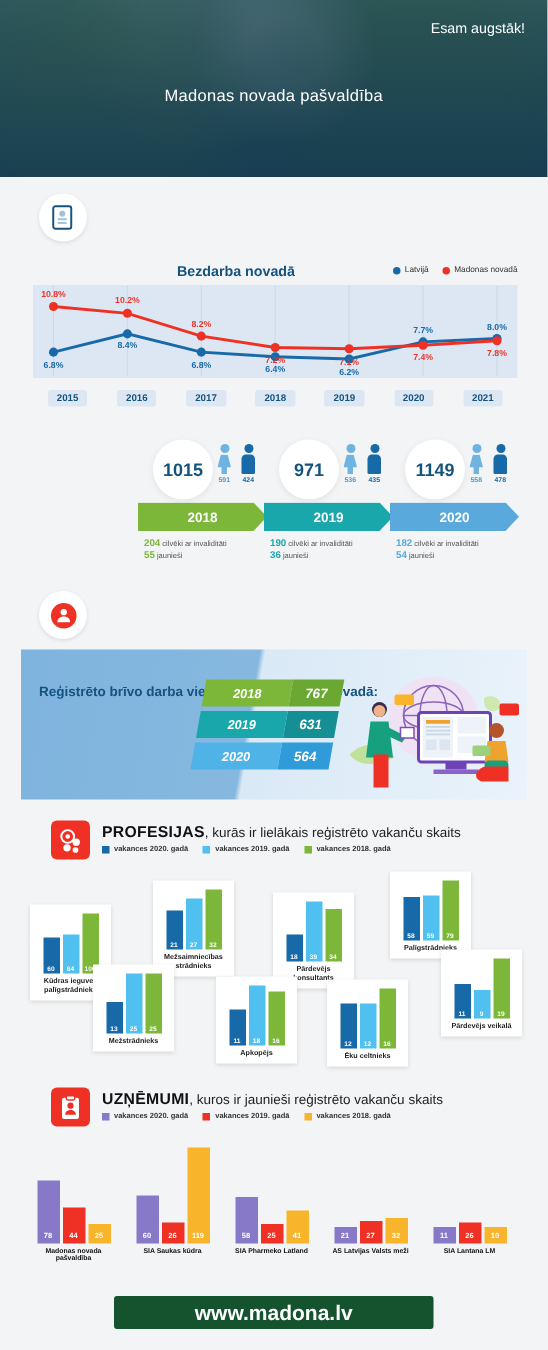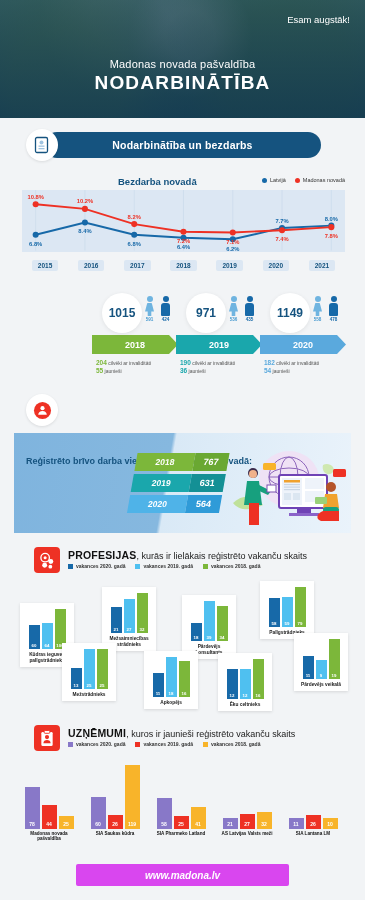--- a/index.html
+++ b/index.html
@@ -111,39 +111,37 @@
   .card .clabel { text-align:center; font-size:4.8px; font-weight:bold; color:#222; line-height:6px; margin-top:3px; }
 
   .compchart { position:relative; margin:6px 14px 0 14px; height:86px; }
   .cgroup { position:absolute; bottom:18px; width:62px; }
   .cbars { display:flex; align-items:flex-end; gap:2px; justify-content:center; height:66px; }
   .cbar { width:15px; position:relative; display:flex; align-items:flex-end; justify-content:center; }
   .cbar i { position:absolute; bottom:2px; font-style:normal; color:#fff; font-size:5px; font-weight:bold; }
   .cglabel { position:absolute; top:68px; width:100%; text-align:center; font-size:4.6px;
      font-weight:bold; color:#111; }
 
-  .footer { position:absolute; left:76px; right:76px; bottom:14px; height:22px; background:#d946ef;
+  .footer { position:absolute; left:76px; right:76px; bottom:14px; height:22px; background:#14532d;
      border-radius:2px; display:flex; align-items:center; justify-content:center;
-     color:#fff; font-size:10px; font-weight:bold;font-style:italic; }
+     color:#fff; font-size:14px; font-weight:bold; }
 </style>
 </head>
 <body>
 
 <div class="page">
 
   <div class="hero">
     <div class="hero-photo"></div>
     <div class="hero-veil"></div>
     <div class="hero-tag">Esam augstāk!</div>
     <div class="hero-sub">Madonas novada pašvaldība</div>
-    <div class="hero-title">NODARBINĀTĪBA</div>
   </div>
 
   <div class="banner-wrap">
-    <div class="banner blue">Nodarbinātība un bezdarbs</div>
     <div class="banner-icon">
       <svg width="16" height="18" viewBox="0 0 16 18">
           <rect x="1.5" y="1.5" width="12" height="15" rx="1.5" fill="#fff" stroke="#15537f" stroke-width="1.3"></rect>
           <circle cx="7.5" cy="6.5" r="2" fill="#9fc3e0"></circle>
           <rect x="4.5" y="9.5" width="6" height="1.3" fill="#9fc3e0"></rect>
           <rect x="4.5" y="12" width="6" height="1.3" fill="#9fc3e0"></rect>
         </svg>
     </div>
   </div>
 

